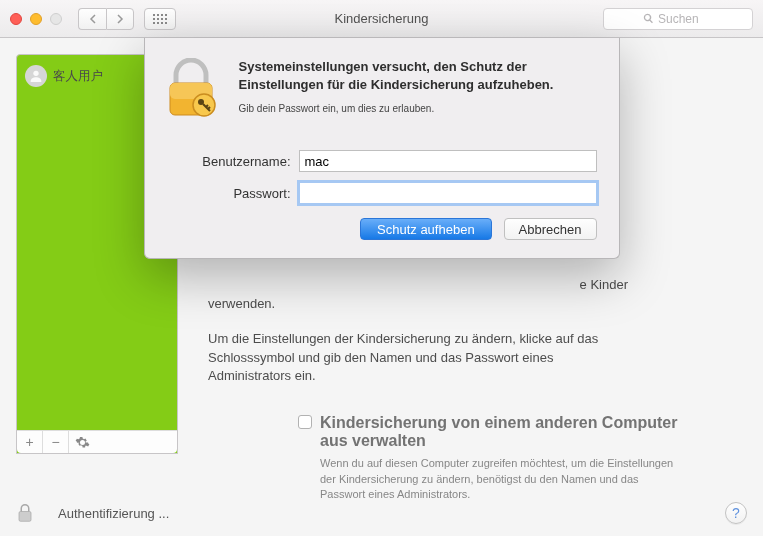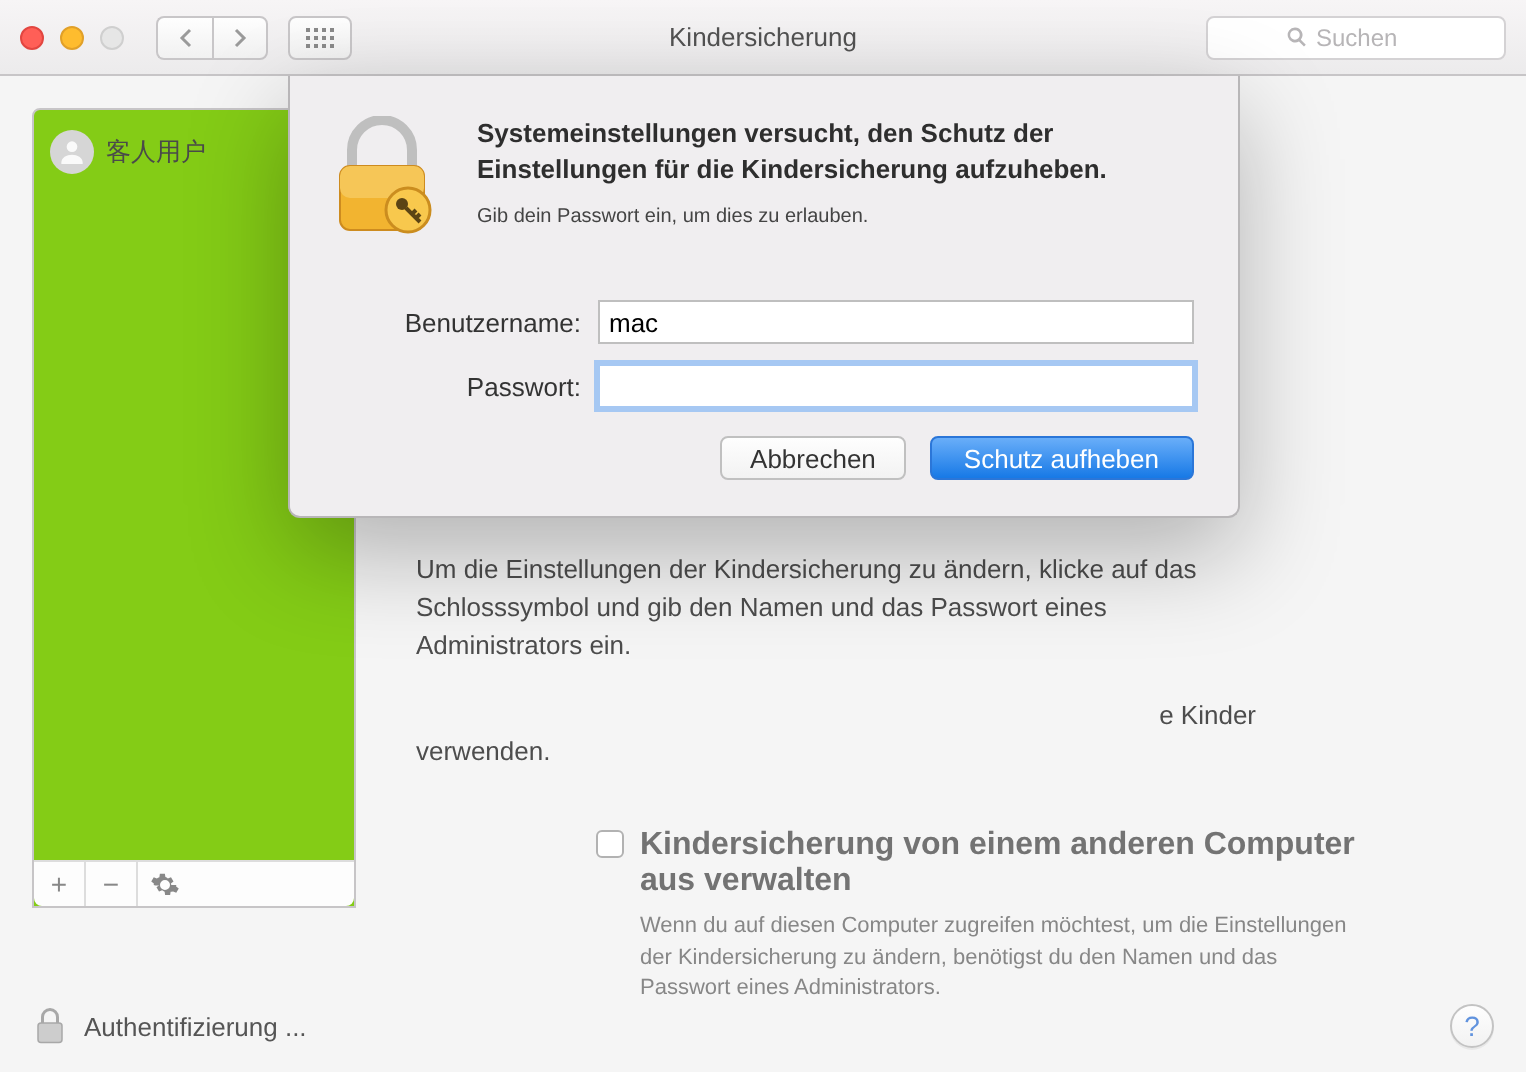--- a/index.html
+++ b/index.html
@@ -141,21 +141,21 @@
     max-width:360px;
   }
 
   
   .bottom-bar{
     position:absolute;
     left:16px; right:16px; bottom:10px;
     display:flex; align-items:center;
     height:26px;
   }
-  .lock-footer{ display:flex; align-items:center; gap:8px;}
+  .lock-footer{ display:flex; align-items:center; gap:24px;}
   .lock-footer svg{ width:18px; height:22px; }
   .lock-label{ font-size:13px; color:#555;}
   .help-btn{
     margin-left:auto;
     width:22px; height:22px;
     border-radius:50%;
     border:1px solid #c3c3c3;
     background:linear-gradient(#fefefe,#f2f2f2);
     color:#6193de;
     font-size:14px;
@@ -283,25 +283,25 @@
         <div class="uf-btn gear">
           <svg viewBox="0 0 24 24">
               <path d="M12 8a4 4 0 100 8 4 4 0 000-8zm9 4a7 7 0 01-.1 1.2l2.1 1.6-2 3.4-2.5-1a7 7 0 01-2 .1l-.4 2.6h-4l-.4-2.6a7 7 0 01-2-1.1l-2.5 1-2-3.4 2.1-1.6A7 7 0 013 12a7 7 0 01.1-1.2L1 9.2l2-3.4 2.5 1a7 7 0 012-1.1L7.9 3h4l.4 2.6a7 7 0 012 1.1l2.5-1 2 3.4-2.1 1.6c.1.4.3.8.3 1.3z"></path>
             </svg>
         </div>
       </div>
     </div>
 
     <div class="right-pane">
       <div class="body-text">
-        <p>Um die Einstellungen der Kindersicherung zu ändern, klicke auf das Schlosssymbol und gib den Namen und das Passwort eines Administrators ein.</p>
         <p>
           <span style="float:right">e Kinder</span>
           <span style="clear:both;display:block">verwenden.</span>
         </p>
+        <p>Um die Einstellungen der Kindersicherung zu ändern, klicke auf das Schlosssymbol und gib den Namen und das Passwort eines Administrators ein.</p>
       </div>
       <div class="checkbox-row">
         <div class="cb"></div>
         <div class="cb-text">Kindersicherung von einem anderen Computer aus verwalten</div>
       </div>
       <div class="hint-text">Wenn du auf diesen Computer zugreifen möchtest, um die Einstellungen der Kindersicherung zu ändern, benötigst du den Namen und das Passwort eines Administrators.</div>
     </div>
   </div>
 
   <div class="bottom-bar">
@@ -337,16 +337,16 @@
     <div class="form-row">
       <div class="form-label">Benutzername:</div>
       <input class="form-input" value="mac" style="">
     </div>
     <div class="form-row">
       <div class="form-label">Passwort:</div>
       <input type="password" class="form-input focused" value="" style="">
     </div>
   </div>
   <div class="sheet-buttons">
+    <div class="btn primary">Schutz aufheben</div>
     <div class="btn">Abbrechen</div>
-    <div class="btn primary">Schutz aufheben</div>
   </div>
 </div>
 
 </body></html>

